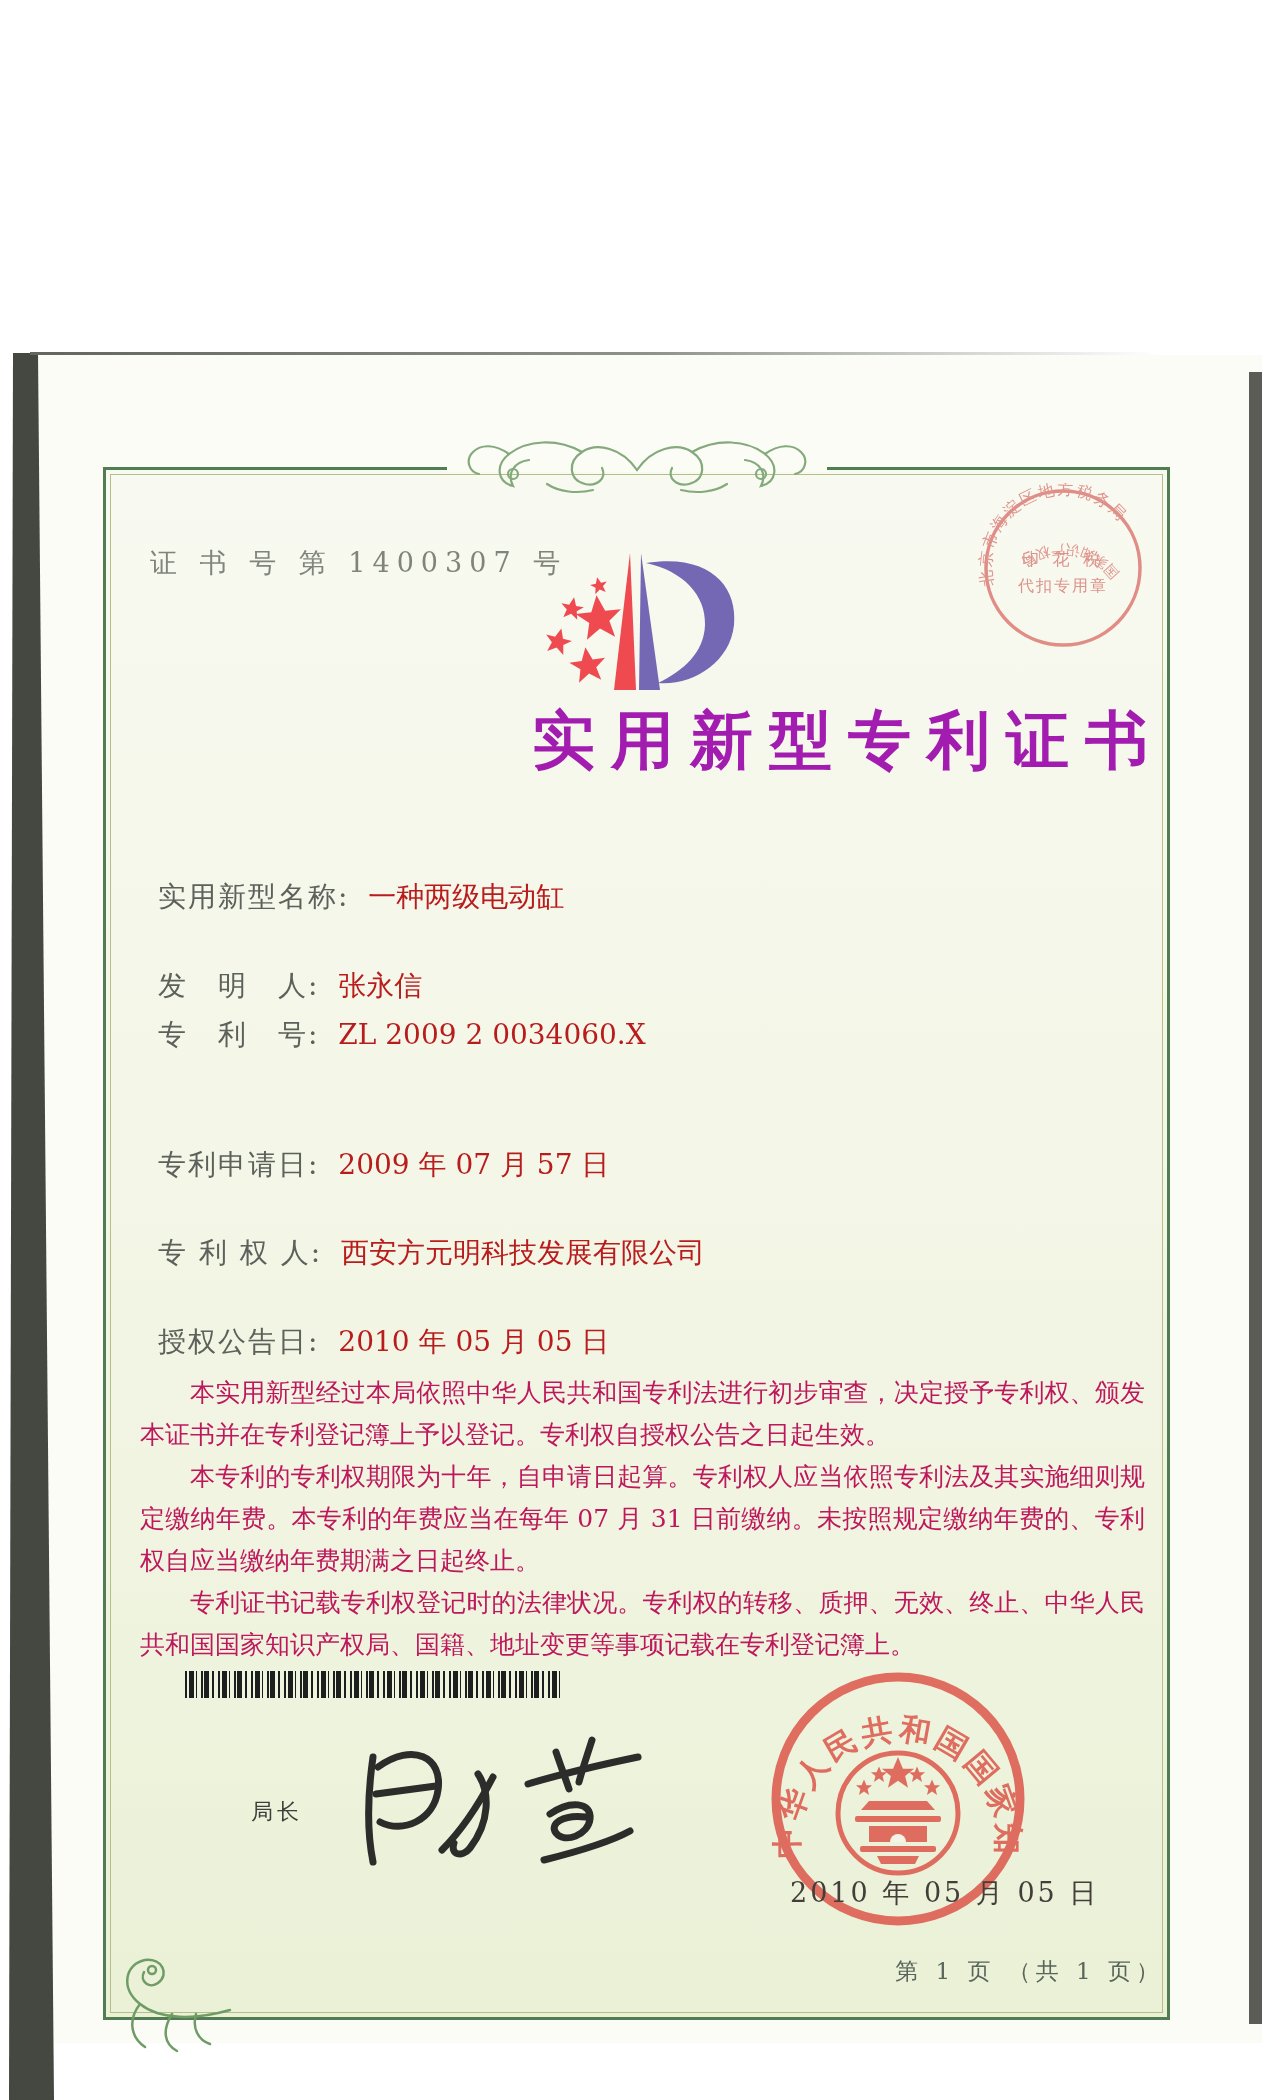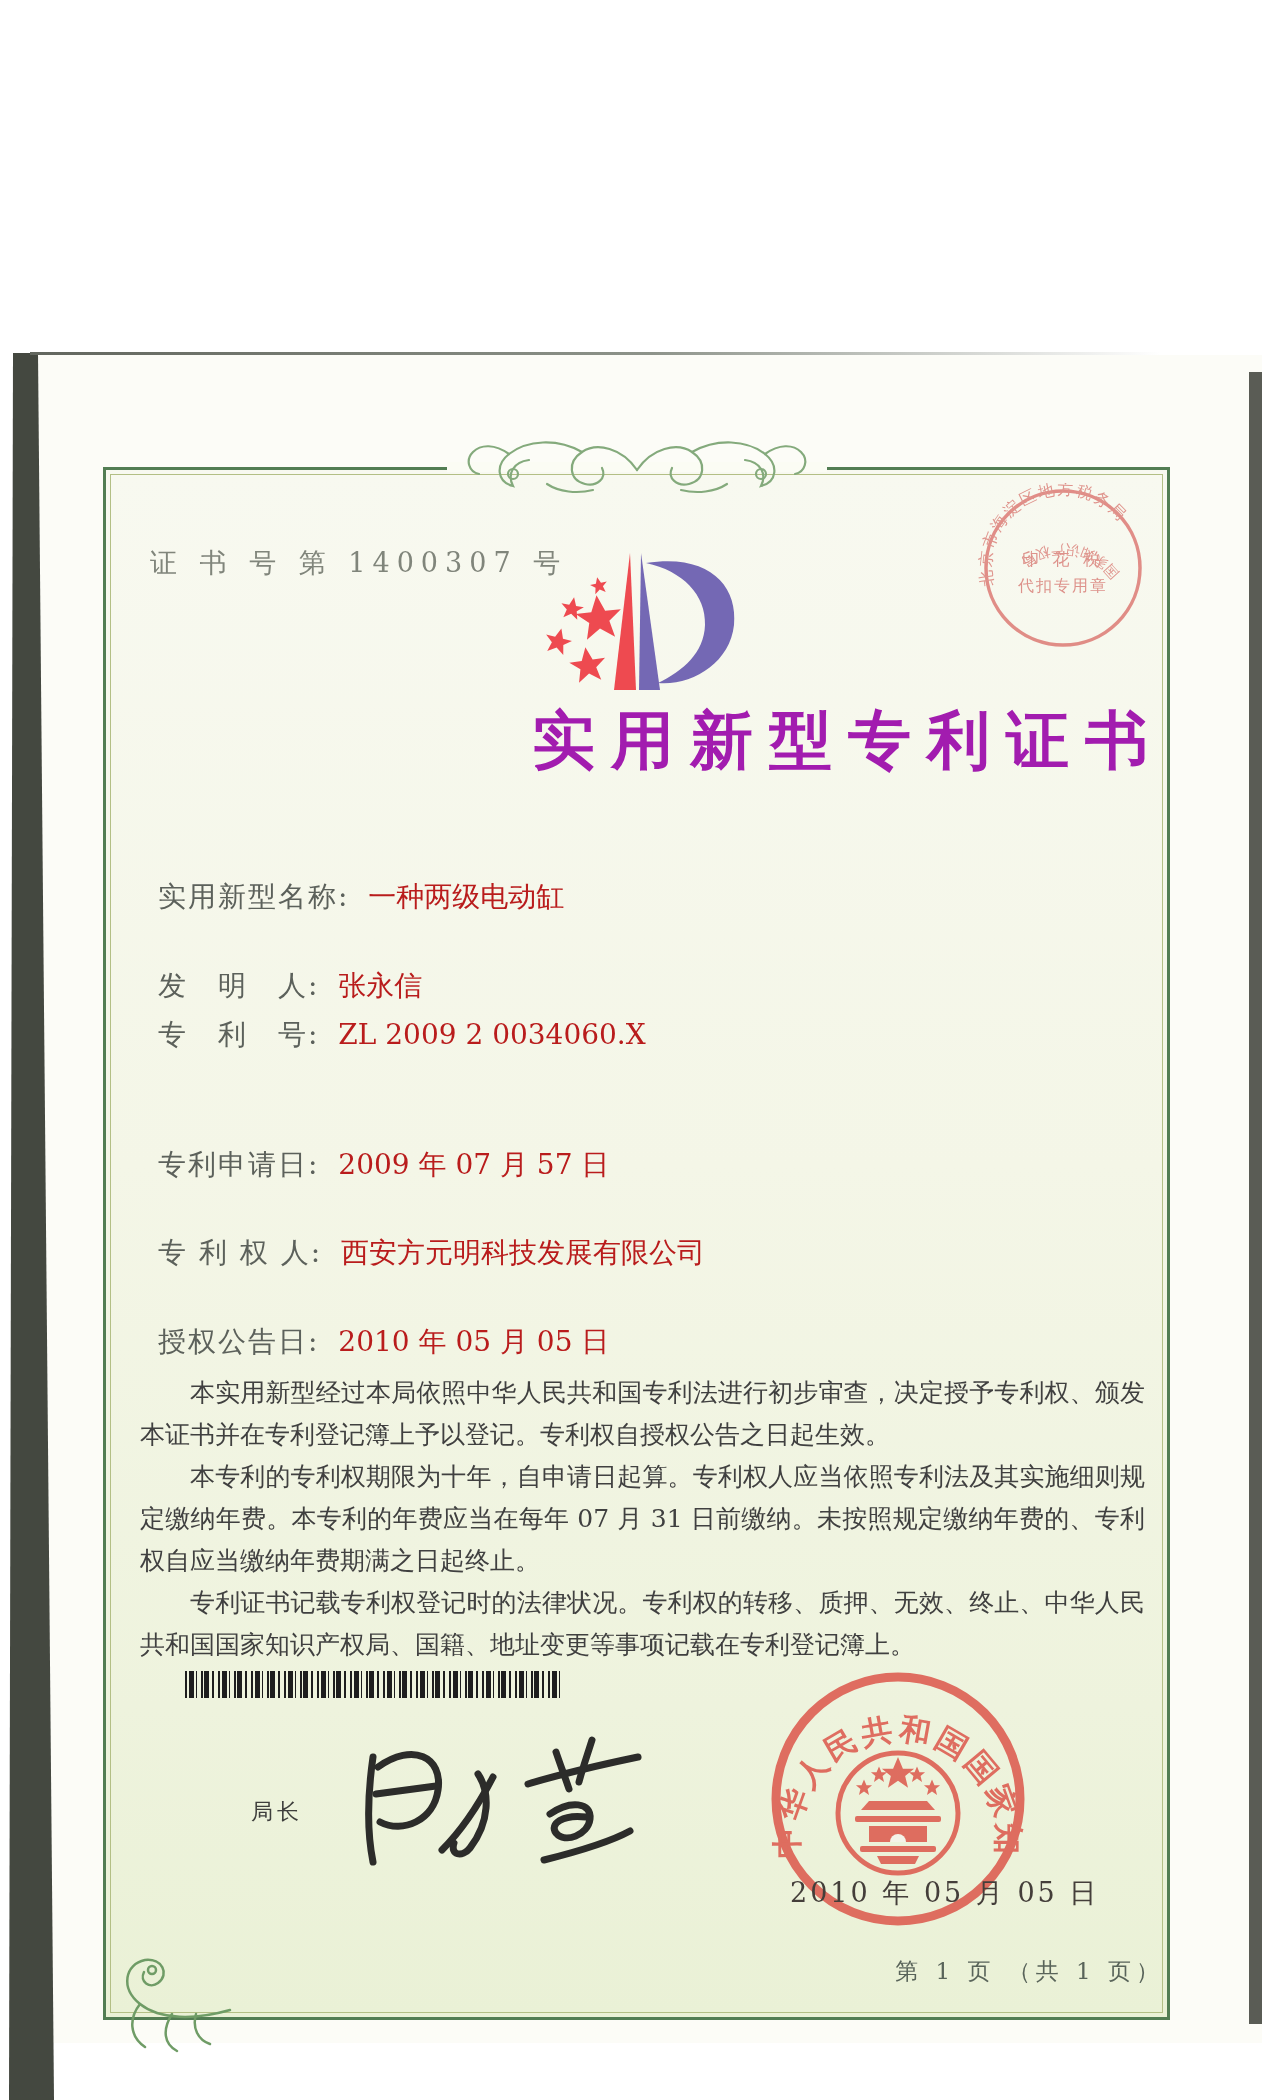--- a/index.html
+++ b/index.html
@@ -33,21 +33,21 @@
   .taxstamp text{font-family:"DejaVu Serif", serif;}
   
   .title{position:absolute;left:103px;top:698px;width:1061px;text-align:right;
     font-size:63px;font-weight:bold;color:#a21caf;letter-spacing:16px;text-indent:16px;white-space:nowrap;}
   
   .field{position:absolute;left:158px;font-size:28px;color:#5c615b;white-space:nowrap;}
   .field .lbl{letter-spacing:2px;}
   .field .val{margin-left:10px;color:#b91c1c;text-align:right;}
   .f0{top:878px}.f1{top:967px}.f2{top:1016px}.f3{top:1146px}.f4{top:1234px}.f5{top:1323px}
   
-  .body-text{position:absolute;left:140px;top:1372px;width:1005px;color:#404040;
+  .body-text{position:absolute;left:140px;top:1372px;width:1005px;color:#be185d;
     font-size:25px;line-height:42px;text-align:justify;}
   .body-text p{margin:0;text-indent:2em;}
   
   .barcode{position:absolute;left:185px;top:1671px;width:376px;height:27px;
     background-image:repeating-linear-gradient(90deg,
       #1e1e1e 0 2px,transparent 2px 4px,
       #1e1e1e 4px 9px,transparent 9px 11px,
       #1e1e1e 11px 12px,transparent 12px 16px,
       #1e1e1e 16px 18px,transparent 18px 19px,
       #1e1e1e 19px 24px,transparent 24px 27px,

